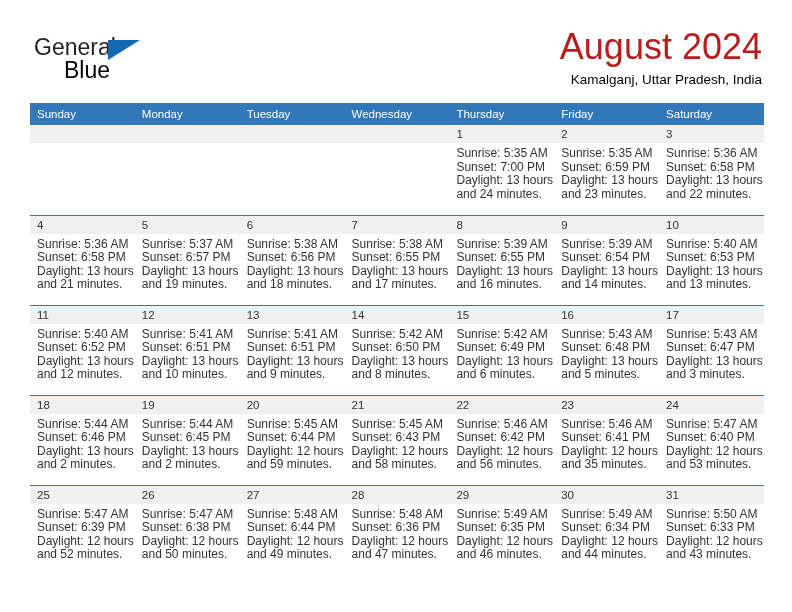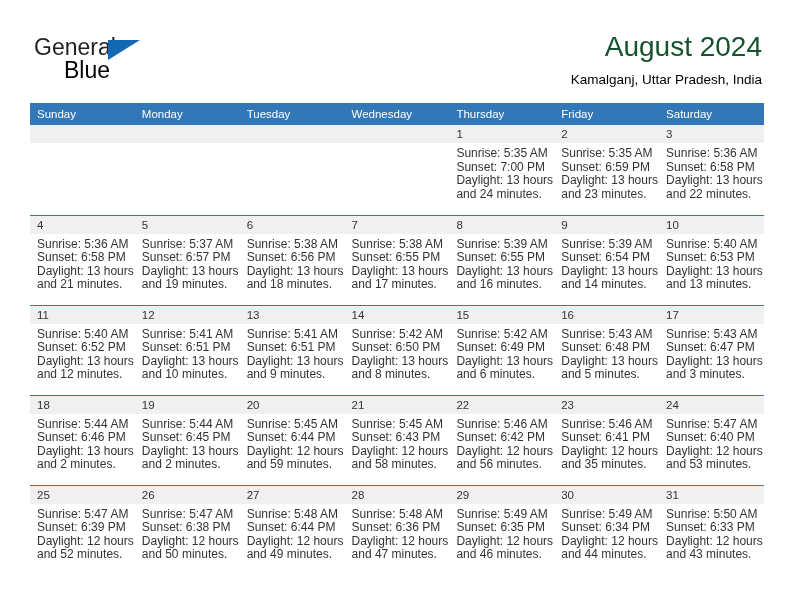--- a/index.html
+++ b/index.html
@@ -51,22 +51,22 @@
     line-height: 26px;
     font-family: "Liberation Sans", sans-serif;
   }
 
   .titleblock {
     position: absolute;
     right: 0; top: 0;
     text-align: right;
   }
   .month-title {
-    font-size: 28px;
-    color: #14532d;
+    font-size: 36px;
+    color: #b91c1c;
     line-height: 34px;
     white-space: nowrap;
   }
   .location {
     margin-top: 7px;
     font-size: 13.5px;
     color: #000000;
     line-height: 18px;
     white-space: nowrap;
   }

